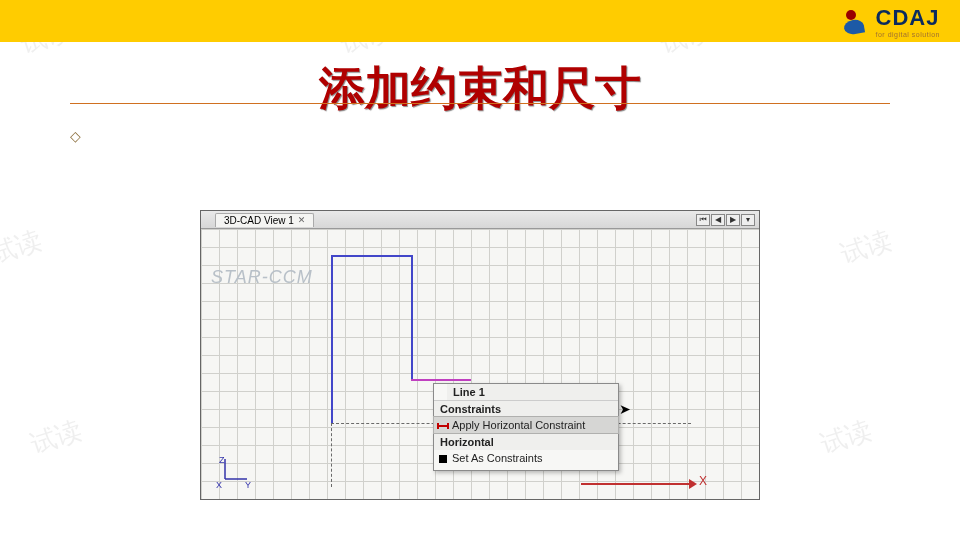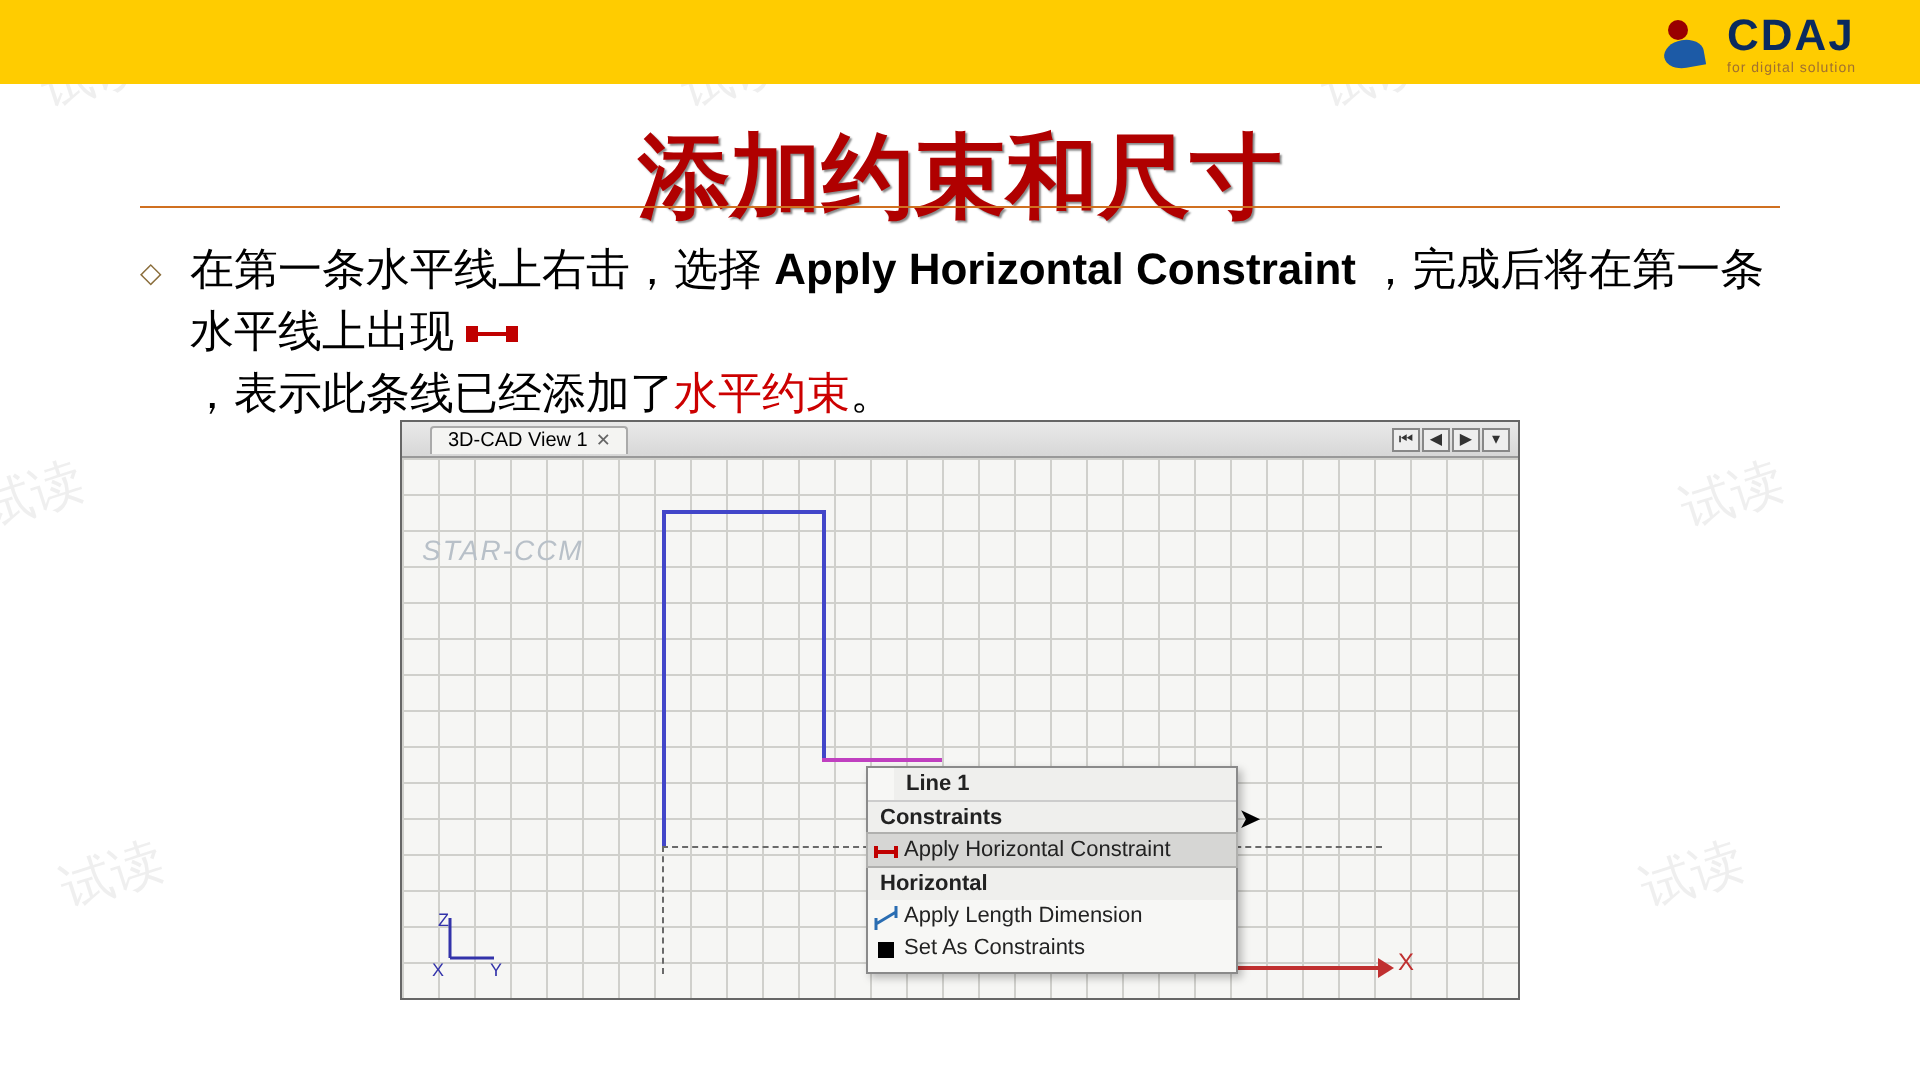--- a/index.html
+++ b/index.html
@@ -20,21 +20,21 @@
   }
   
   .topbar {
     position: absolute;
     top: 0; left: 0; right: 0;
     height: 42px;
     background: #ffcc00;
     display: flex;
     align-items: center;
     justify-content: flex-end;
-    padding-right: 32px;
+    padding-right: 20px;
   }
   .logo-wrap {
     display: flex;
     align-items: center;
     gap: 6px;
   }
   .logo-mark {
     width: 26px; height: 26px;
     position: relative;
   }
@@ -160,21 +160,21 @@
     
     background-image:
       linear-gradient(#d0d0cc 1px, transparent 1px),
       linear-gradient(90deg,#d0d0cc 1px, transparent 1px);
     background-size: 18px 18px;
     overflow:hidden;
   }
   .watermark {
     position:absolute;
     top: 38px; left: 10px;
-    font-size: 14px; font-style: italic;
+    font-size: 18px; font-style: italic;
     color: #b8c0c8; letter-spacing:1px;
   }
   
   .rect-top, .rect-left, .rect-right {
     position:absolute; background:#4246c9;
   }
   .rect-left  { left:130px; top:26px;  width:2px; height:168px; }
   .rect-top   { left:130px; top:26px;  width:80px; height:2px; }
   .rect-right { left:210px; top:26px;  width:2px; height:124px; }
   .rect-bottom { 
@@ -269,26 +269,20 @@
         <div class="logo-text">CDAJ</div>
         <div class="logo-sub">for digital solution</div>
       </div>
     </div>
   </div>
 
   <div class="slide-title">添加约束和尺寸</div>
   <div class="title-rule"></div>
 
   <div class="bullet-marker">◇</div>
-  <div class="body-text">
-    <div class="indent">
-      <span>在第一条水平线上右击，选择 </span><span class="hl-bold">Apply Horizontal Constraint </span><span>，完成后将在第一条水平线上出现 </span><span class="inline-hicon"><span></span></span><br>
-      <span>，表示此条线已经添加了</span><span class="hl-red">水平约束</span><span>。</span>
-    </div>
-  </div>
 
   <div class="cad-window">
     <div class="cad-tabbar">
       <div class="cad-tab">
         <span>3D-CAD View 1</span>
         <span class="tab-close">✕</span>
       </div>
       <div class="nav-arrows">
         <span>⏮</span>
         <span>◀</span>
@@ -330,28 +324,20 @@
                 <line x1="1" y1="3" x2="1" y2="9"></line>
                 <line x1="11" y1="3" x2="11" y2="9"></line>
               </svg>
           </span>
           <span>Apply Horizontal Constraint</span>
         </div>
         <div class="ctx-section">Horizontal</div>
         <div class="ctx-item">
           <span class="iconslot">
             <svg width="12" height="12">
-                <path class="icon-len" d="M1 9 L11 3 M1 6 L1 12 M11 0 L11 6"></path>
-              </svg>
-          </span>
-          <span>Apply Length Dimension</span>
-        </div>
-        <div class="ctx-item">
-          <span class="iconslot">
-            <svg width="12" height="12">
                 <rect class="icon-constr" x="2" y="2" width="8" height="8" stroke-dasharray="2 1"></rect>
               </svg>
           </span>
           <span>Set As Constraints</span>
         </div>
         <div class="ctx-item">
           
           
         </div>
 

